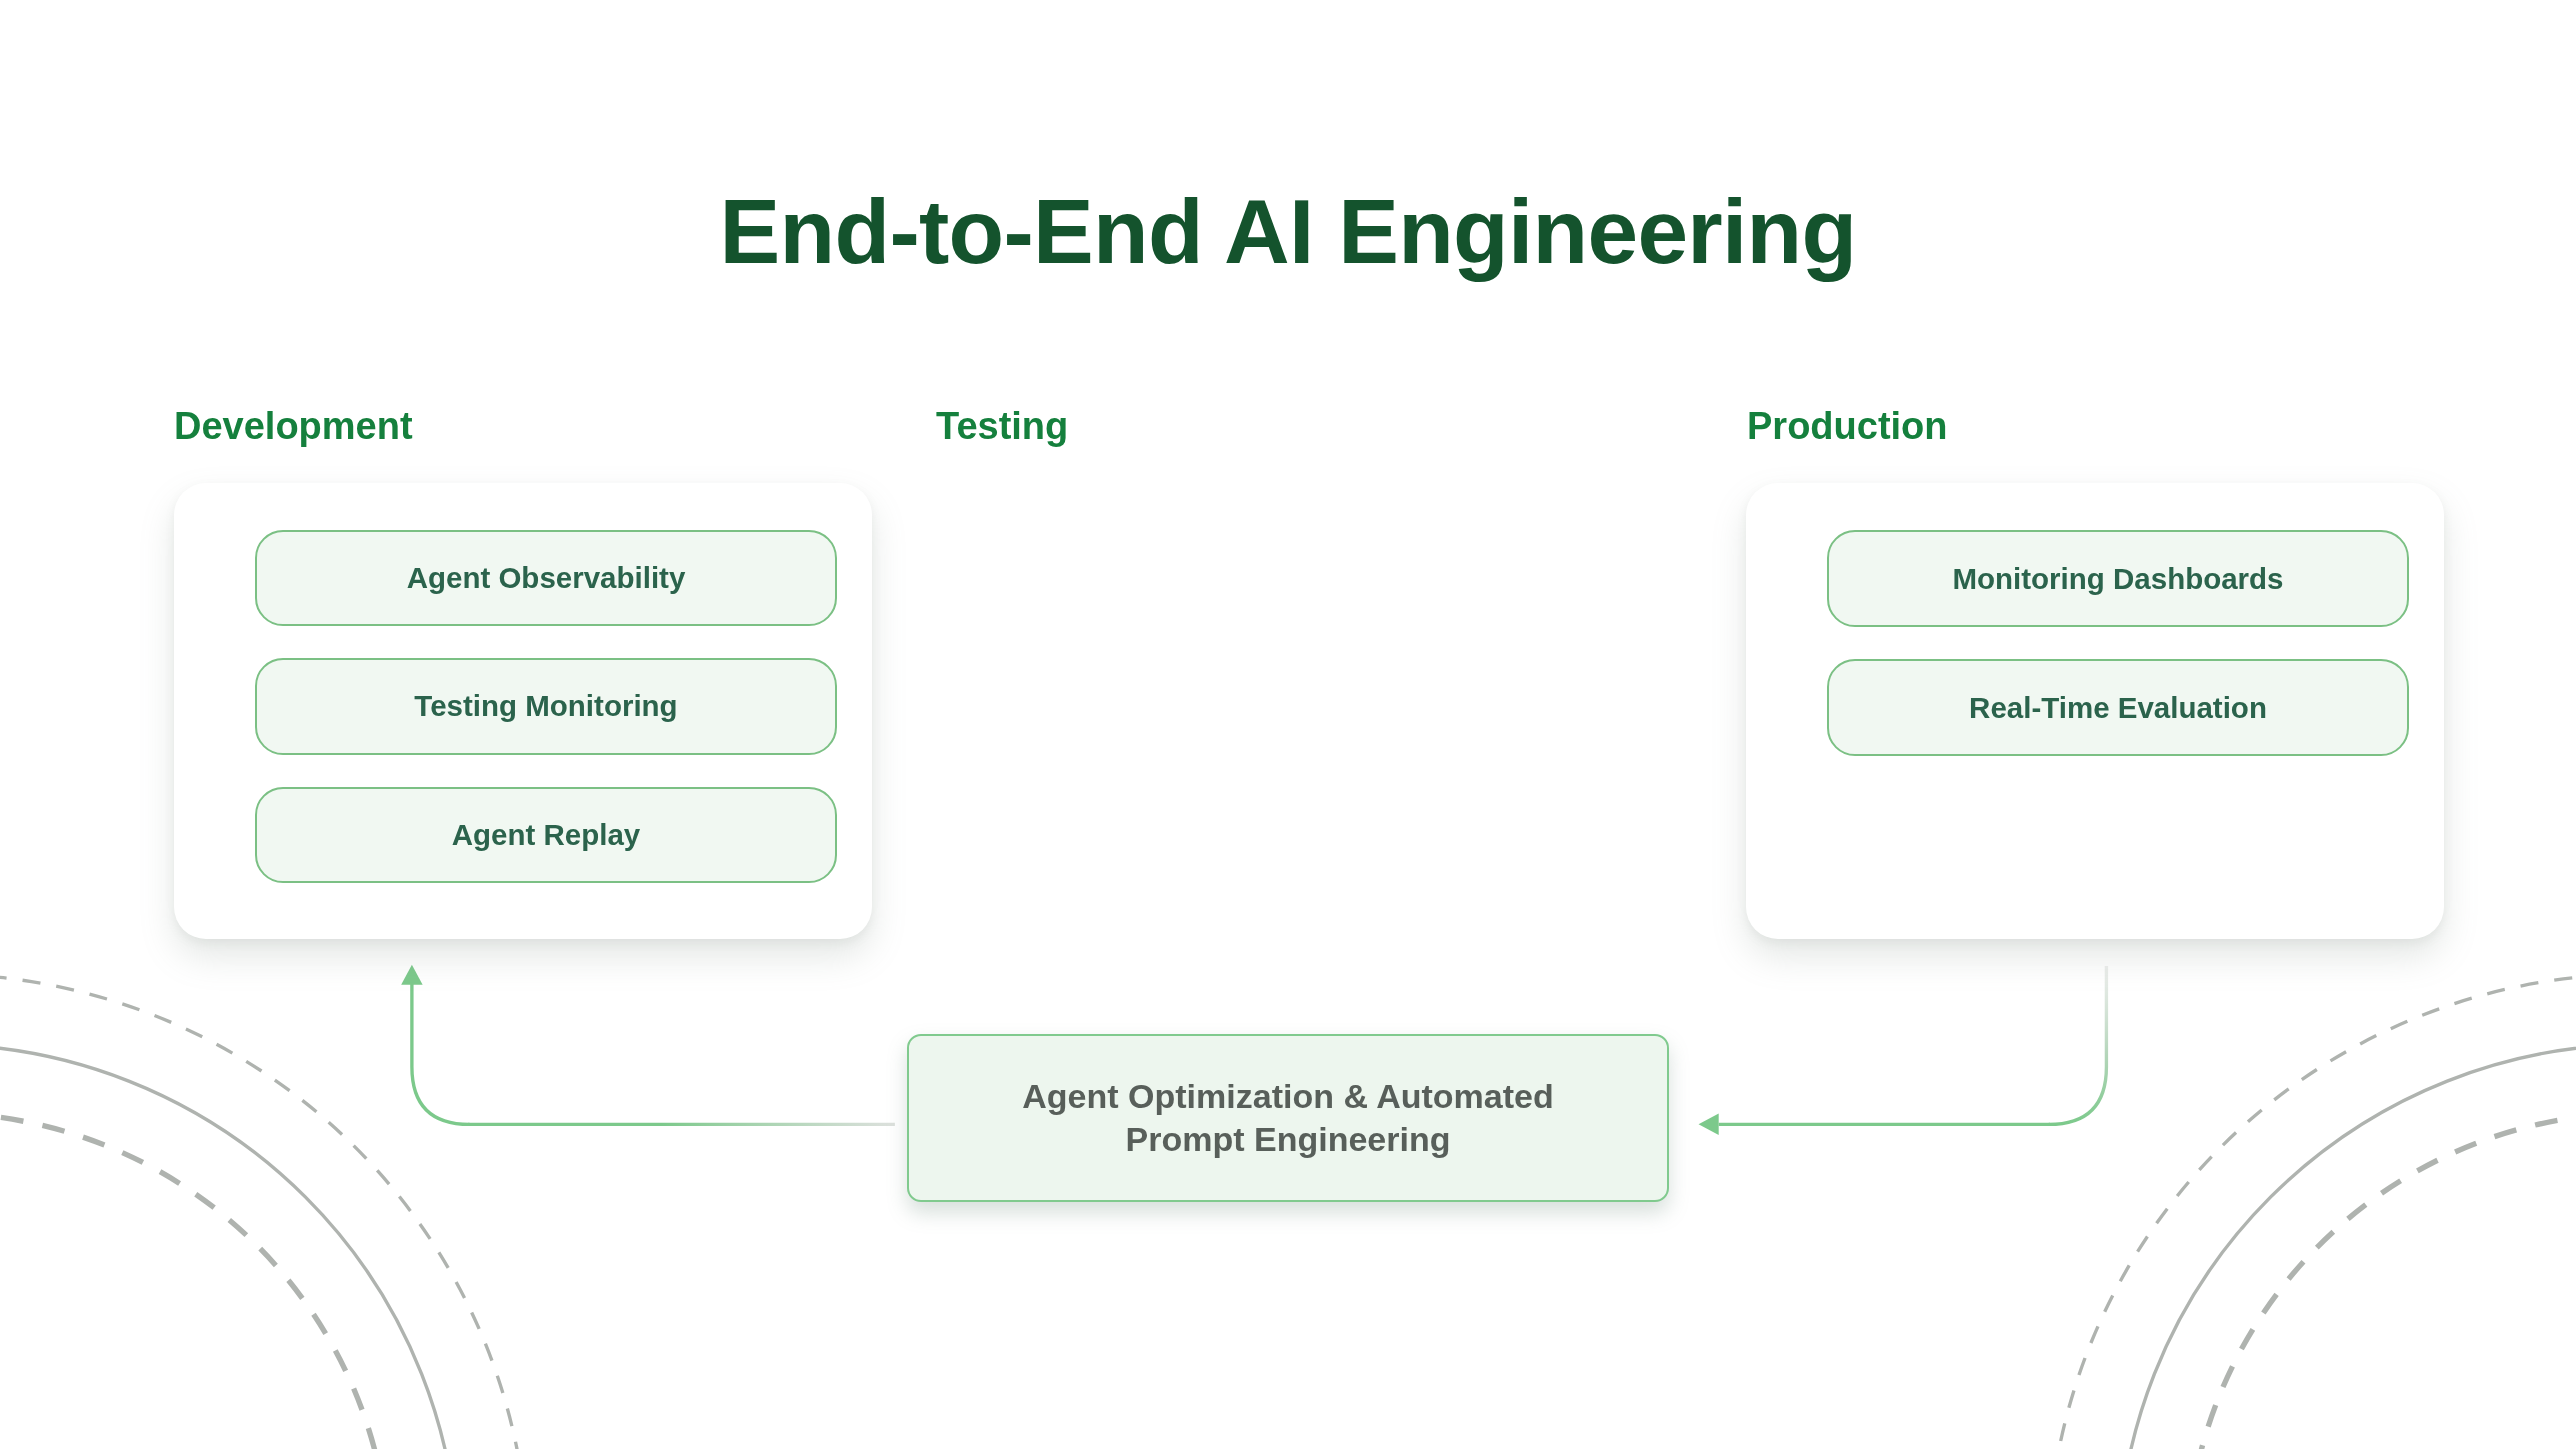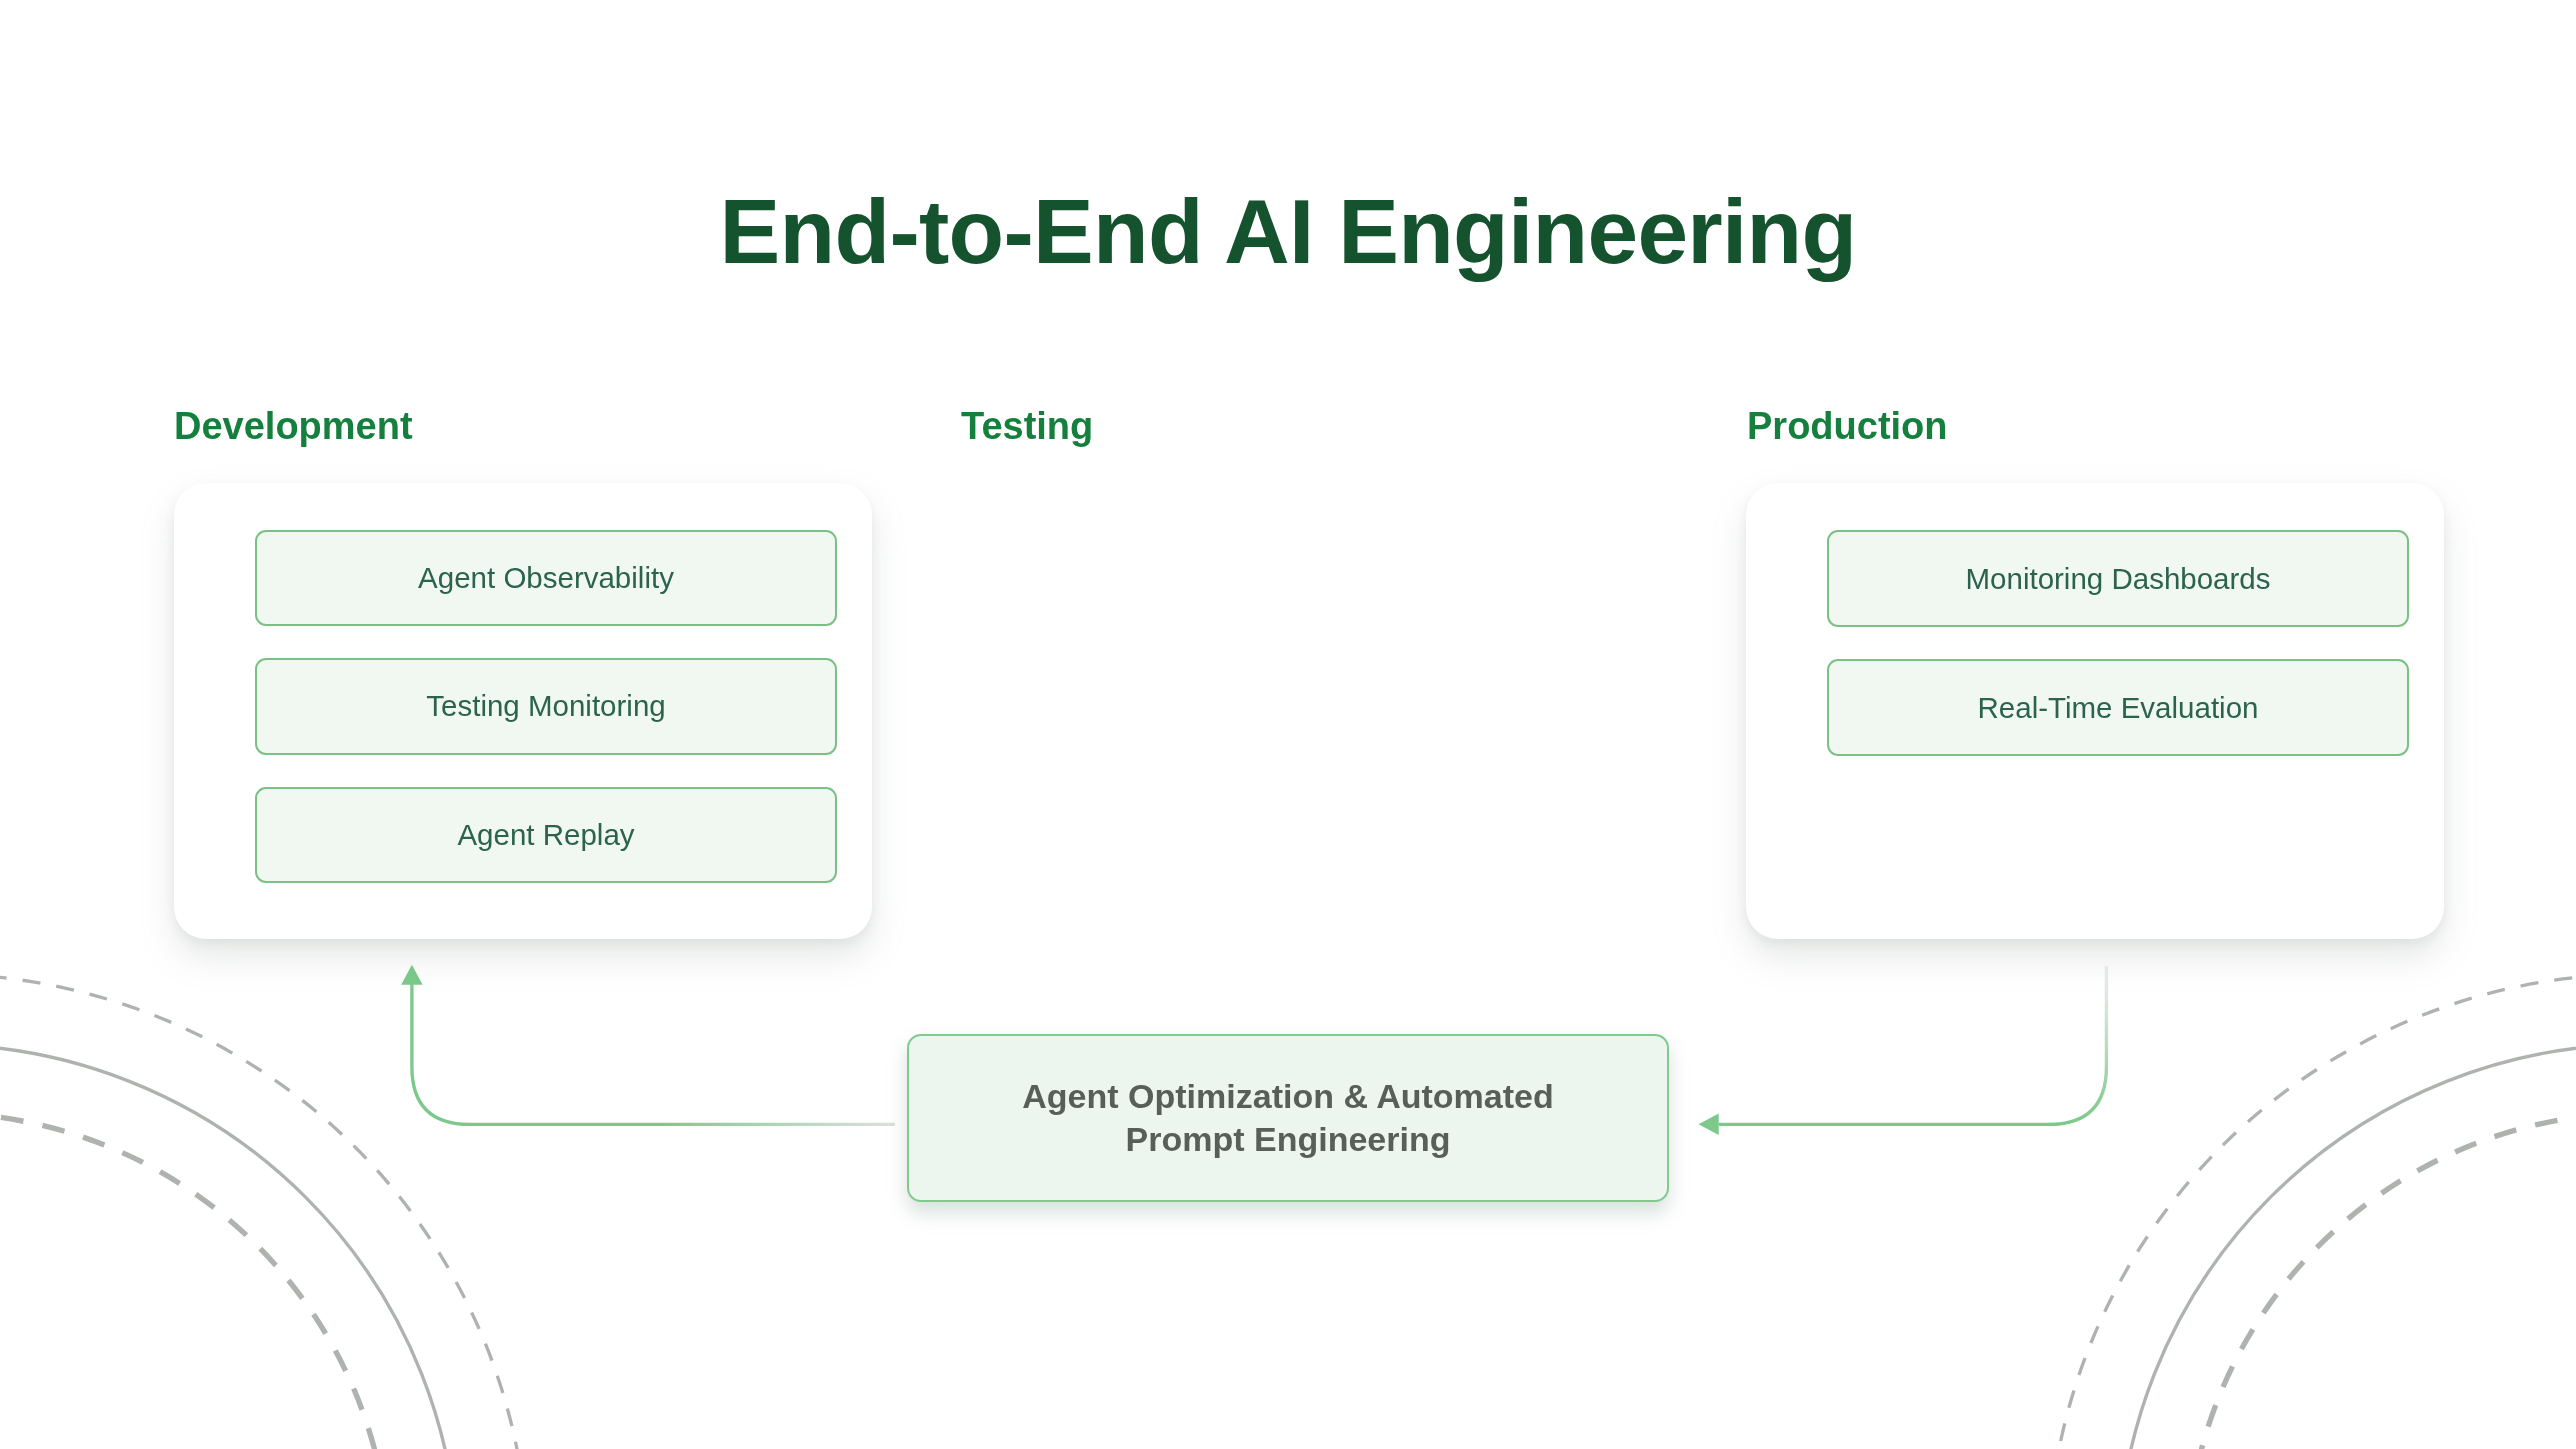--- a/index.html
+++ b/index.html
@@ -63,26 +63,26 @@
     display: flex;
     flex-direction: column;
     gap: 32px;
     z-index: 2;
   }
   .pill {
     height: 97px;
     box-sizing: border-box;
     background: #f1f8f2;
     border: 2px solid #7bc084;
-    border-radius: 11px;
+    border-radius: 28px;
     display: flex;
     align-items: center;
     justify-content: center;
     font-size: 29.5px;
-    font-weight: 400;
+    font-weight: 700;
     color: #2b634c;
     margin-left: 46px;
   }
   .optimization-box {
     position: absolute;
     left: 907px;
     top: 1034px;
     width: 762px;
     height: 168px;
     box-sizing: border-box;
@@ -149,21 +149,21 @@
 
   <div class="title">End-to-End AI Engineering</div>
 
   <div class="col-label" style="left:174px">Development</div>
   <div class="stage-card" style="left:174px">
     <div class="pill">Agent Observability</div>
     <div class="pill">Testing Monitoring</div>
     <div class="pill">Agent Replay</div>
   </div>
 
-  <div class="col-label" style="left:961px">Testing</div>
+  <div class="col-label" style="left:936px">Testing</div>
 
   <div class="col-label" style="left:1747px">Production</div>
   <div class="stage-card" style="left:1746px">
     <div class="pill">Monitoring Dashboards</div>
     <div class="pill">Real-Time Evaluation</div>
   </div>
 
   <div class="optimization-box">
     <span>Agent Optimization &amp; Automated</span>
     <span>Prompt Engineering</span>

